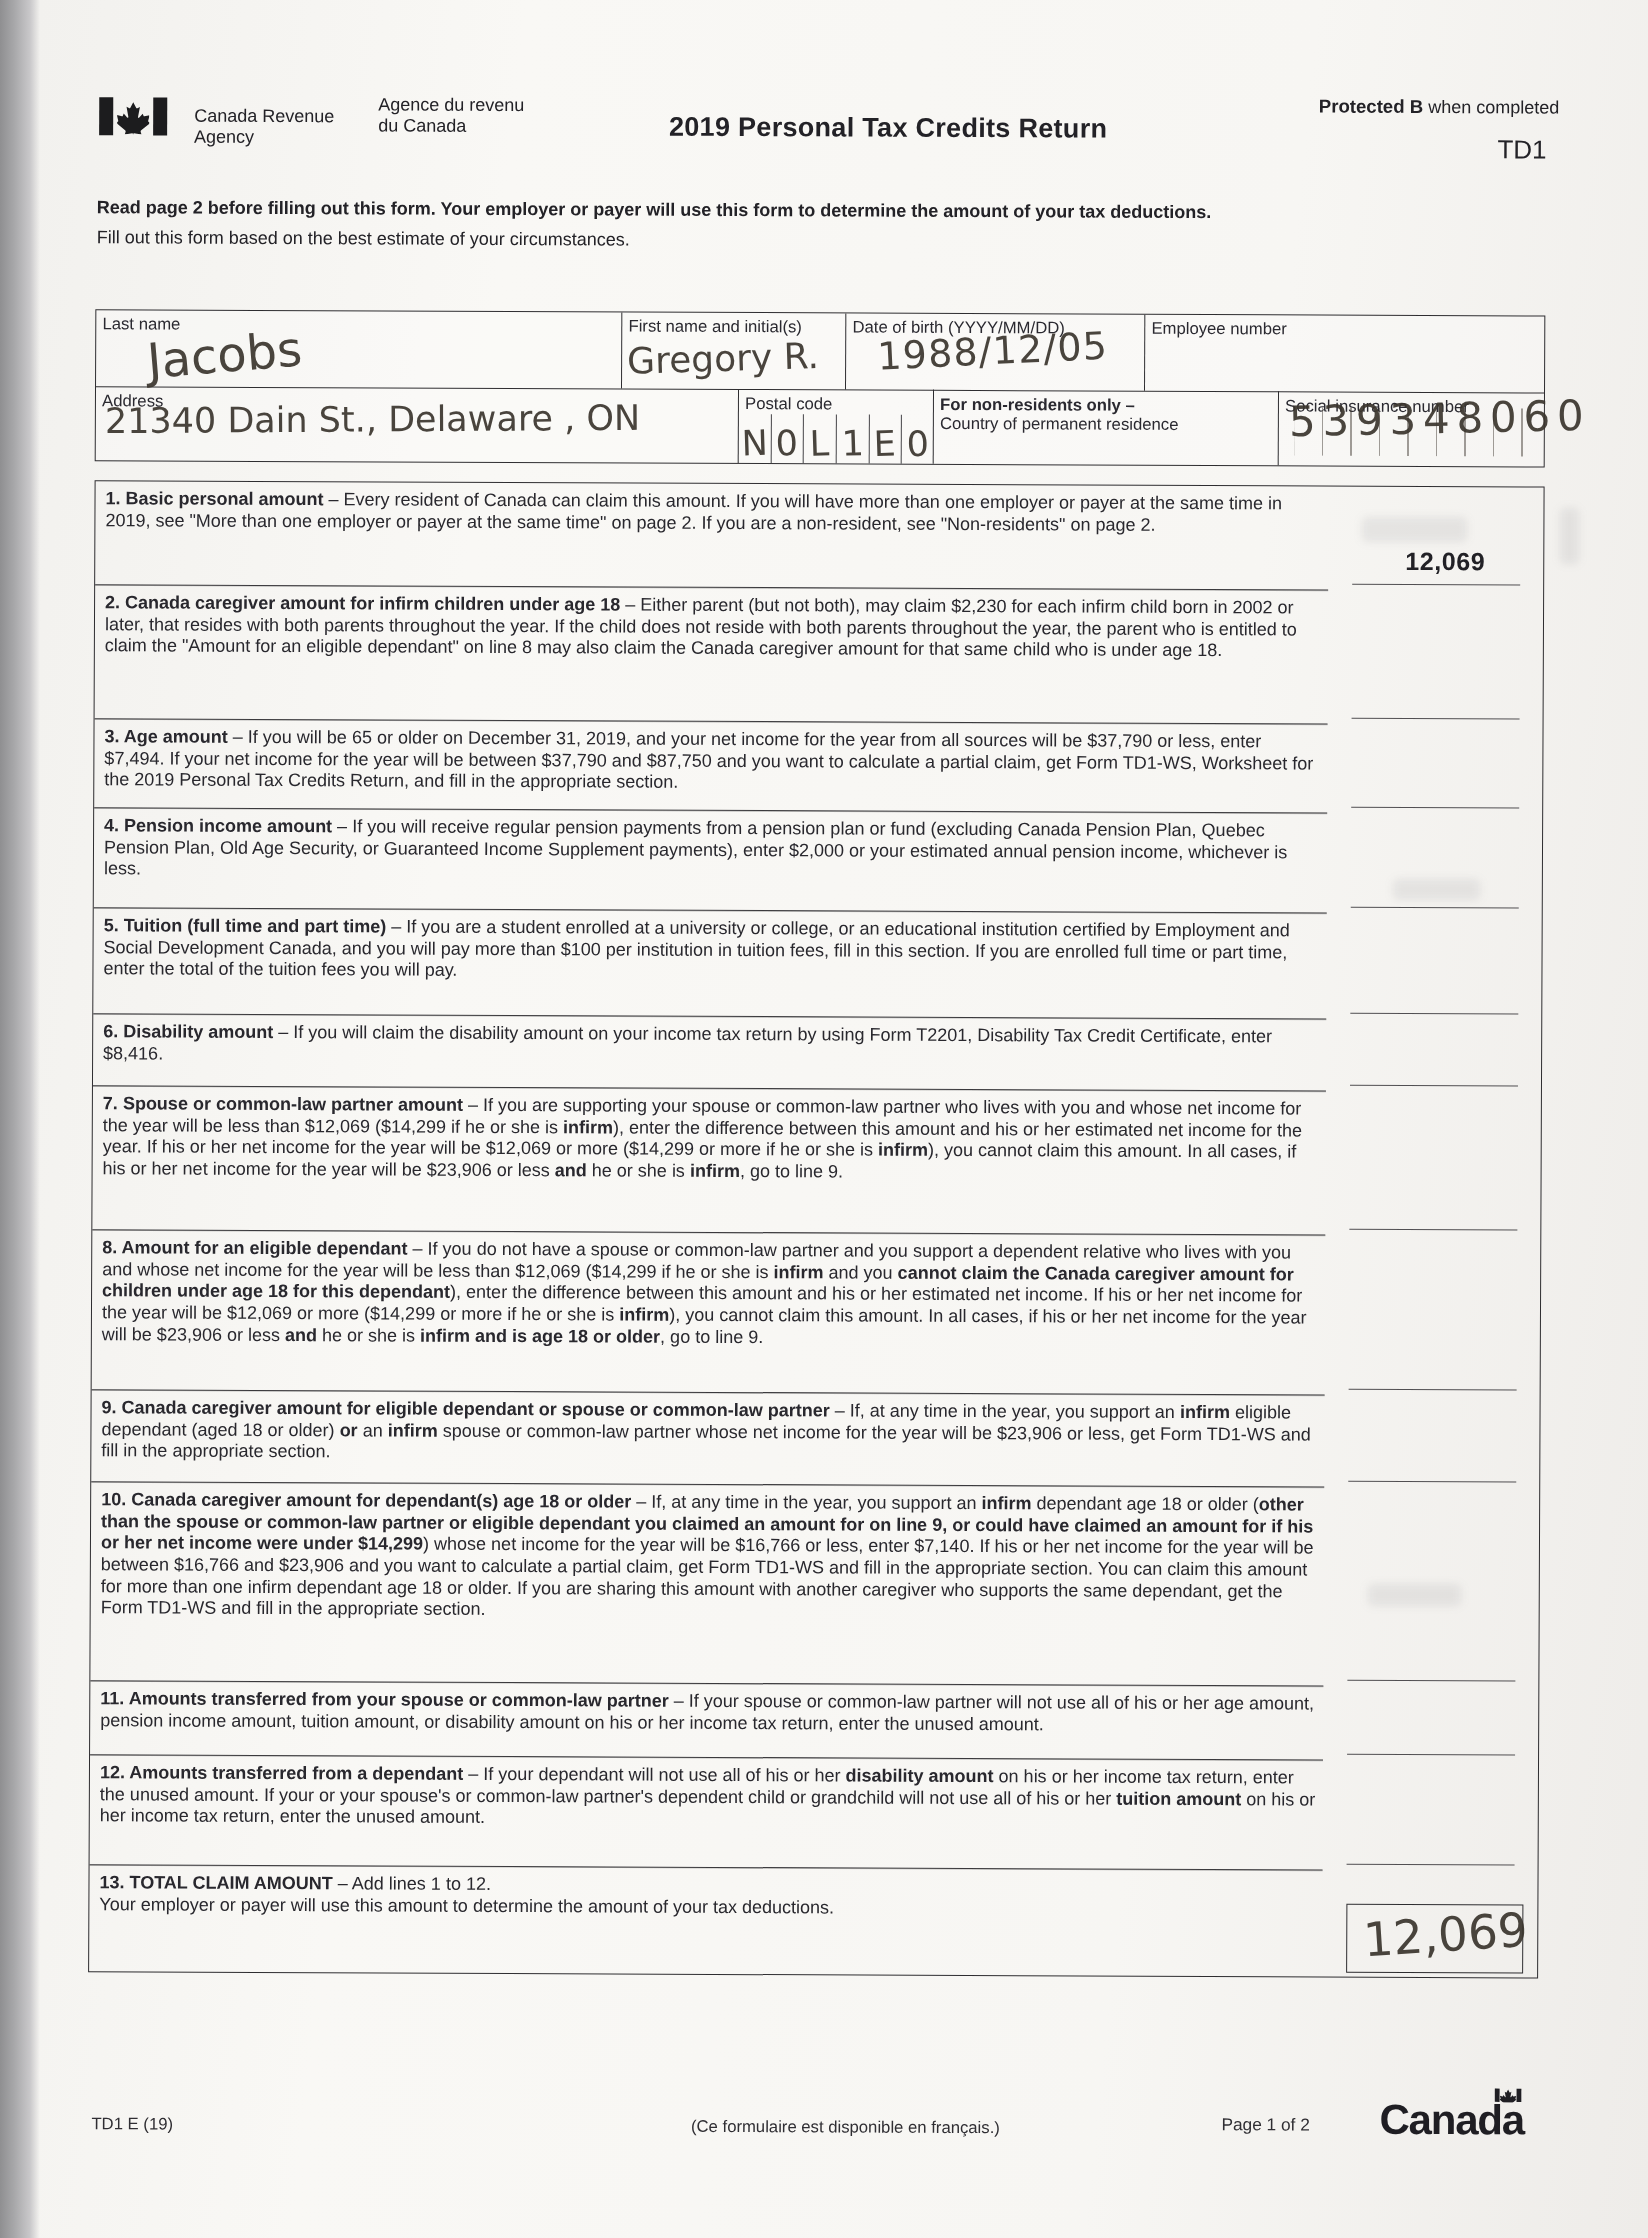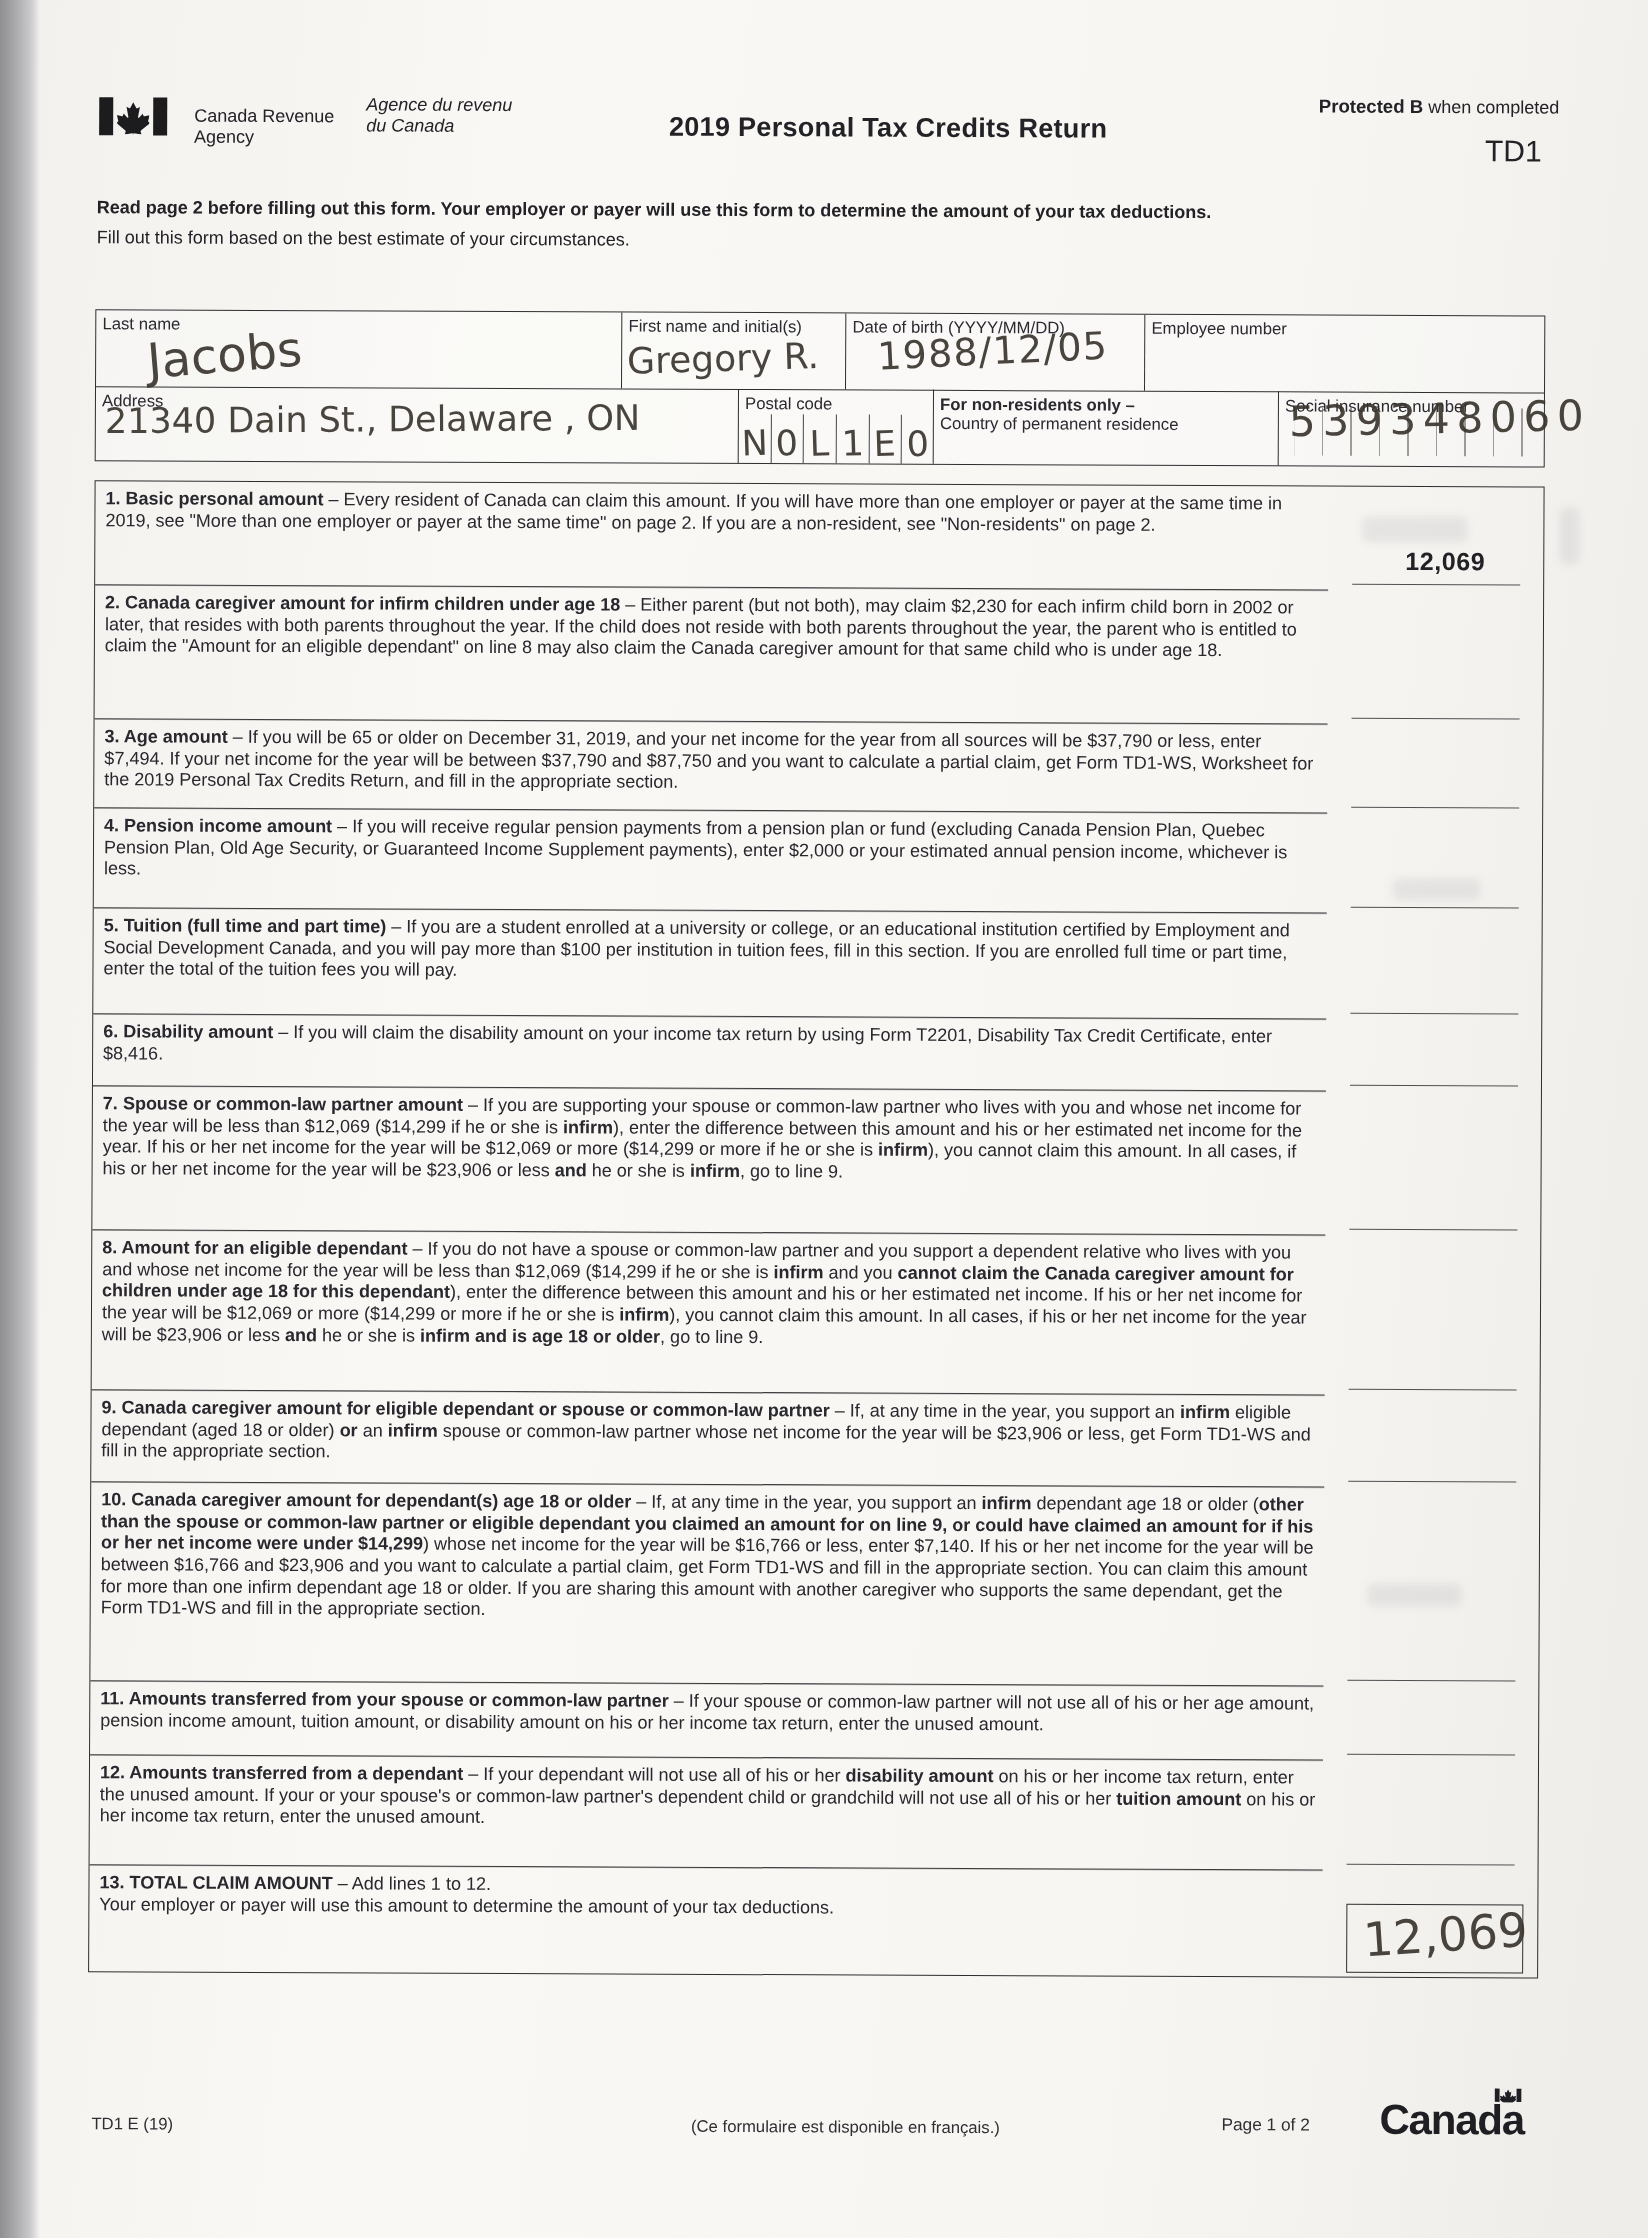--- a/index.html
+++ b/index.html
@@ -8,25 +8,25 @@
   .scan-edge{position:absolute;left:0;top:0;bottom:0;width:40px;z-index:1;
     background:linear-gradient(90deg,#8f8f91 0,#a7a7a9 35%,#c9c8ca 75%,rgba(215,214,216,0) 100%);}
   #content{position:absolute;inset:0;z-index:2;transform:rotate(.25deg);transform-origin:50px 161px;color:#2b2a30;}
 
   
   .flag-logo{position:absolute;left:99px;top:97px;width:68px;height:38px;display:flex;align-items:stretch;}
   .flag-logo .bar{width:14.2px;background:#1c1c1e;}
   .flag-logo .leafbox{flex:1;display:flex;align-items:center;justify-content:center;}
   .agency{position:absolute;font-size:18px;line-height:21px;color:#232227;}
   .agency.en{left:194px;top:105px;}
-  .agency.fr{left:366px;top:93px;font-style:italic;}
+  .agency.fr{left:378px;top:93px;}
   .form-title{position:absolute;left:625px;top:109px;width:526px;text-align:center;font-size:27px;font-weight:bold;letter-spacing:0.3px;color:#232227;}
   .protected{position:absolute;left:1250px;top:90px;width:309px;text-align:right;font-size:18px;color:#232227;}
   .protected b{font-size:18.6px;margin-top:16px;}
-  .form-code{position:absolute;left:1485px;top:128px;width:74px;text-align:left;font-size:30px;color:#232227;}
+  .form-code{position:absolute;left:1485px;top:128px;width:74px;text-align:center;font-size:26px;color:#232227;}
   .intro1{position:absolute;left:97px;top:197px;font-size:18px;font-weight:bold;color:#232227;}
   .intro2{position:absolute;left:97px;top:227px;font-size:18px;color:#232227;}
 
   
   .id-table{position:absolute;left:96px;top:309px;width:1450px;height:152px;border:1.9px solid #2e2d30;box-sizing:border-box;background:rgba(255,255,255,.25);}
   .id-cell{position:absolute;box-sizing:border-box;border-left:1.2px solid #2e2d30;}
   .id-cell.first{border-left:none;}
   .id-cell.r2{border-top:1.2px solid #2e2d30;}
   .id-label{font-size:16.7px;line-height:19px;padding:3.7px 6.2px;color:#2a2930;}
   .postal-comb{position:absolute;left:0;right:0;top:23.5px;bottom:0;display:flex;}

